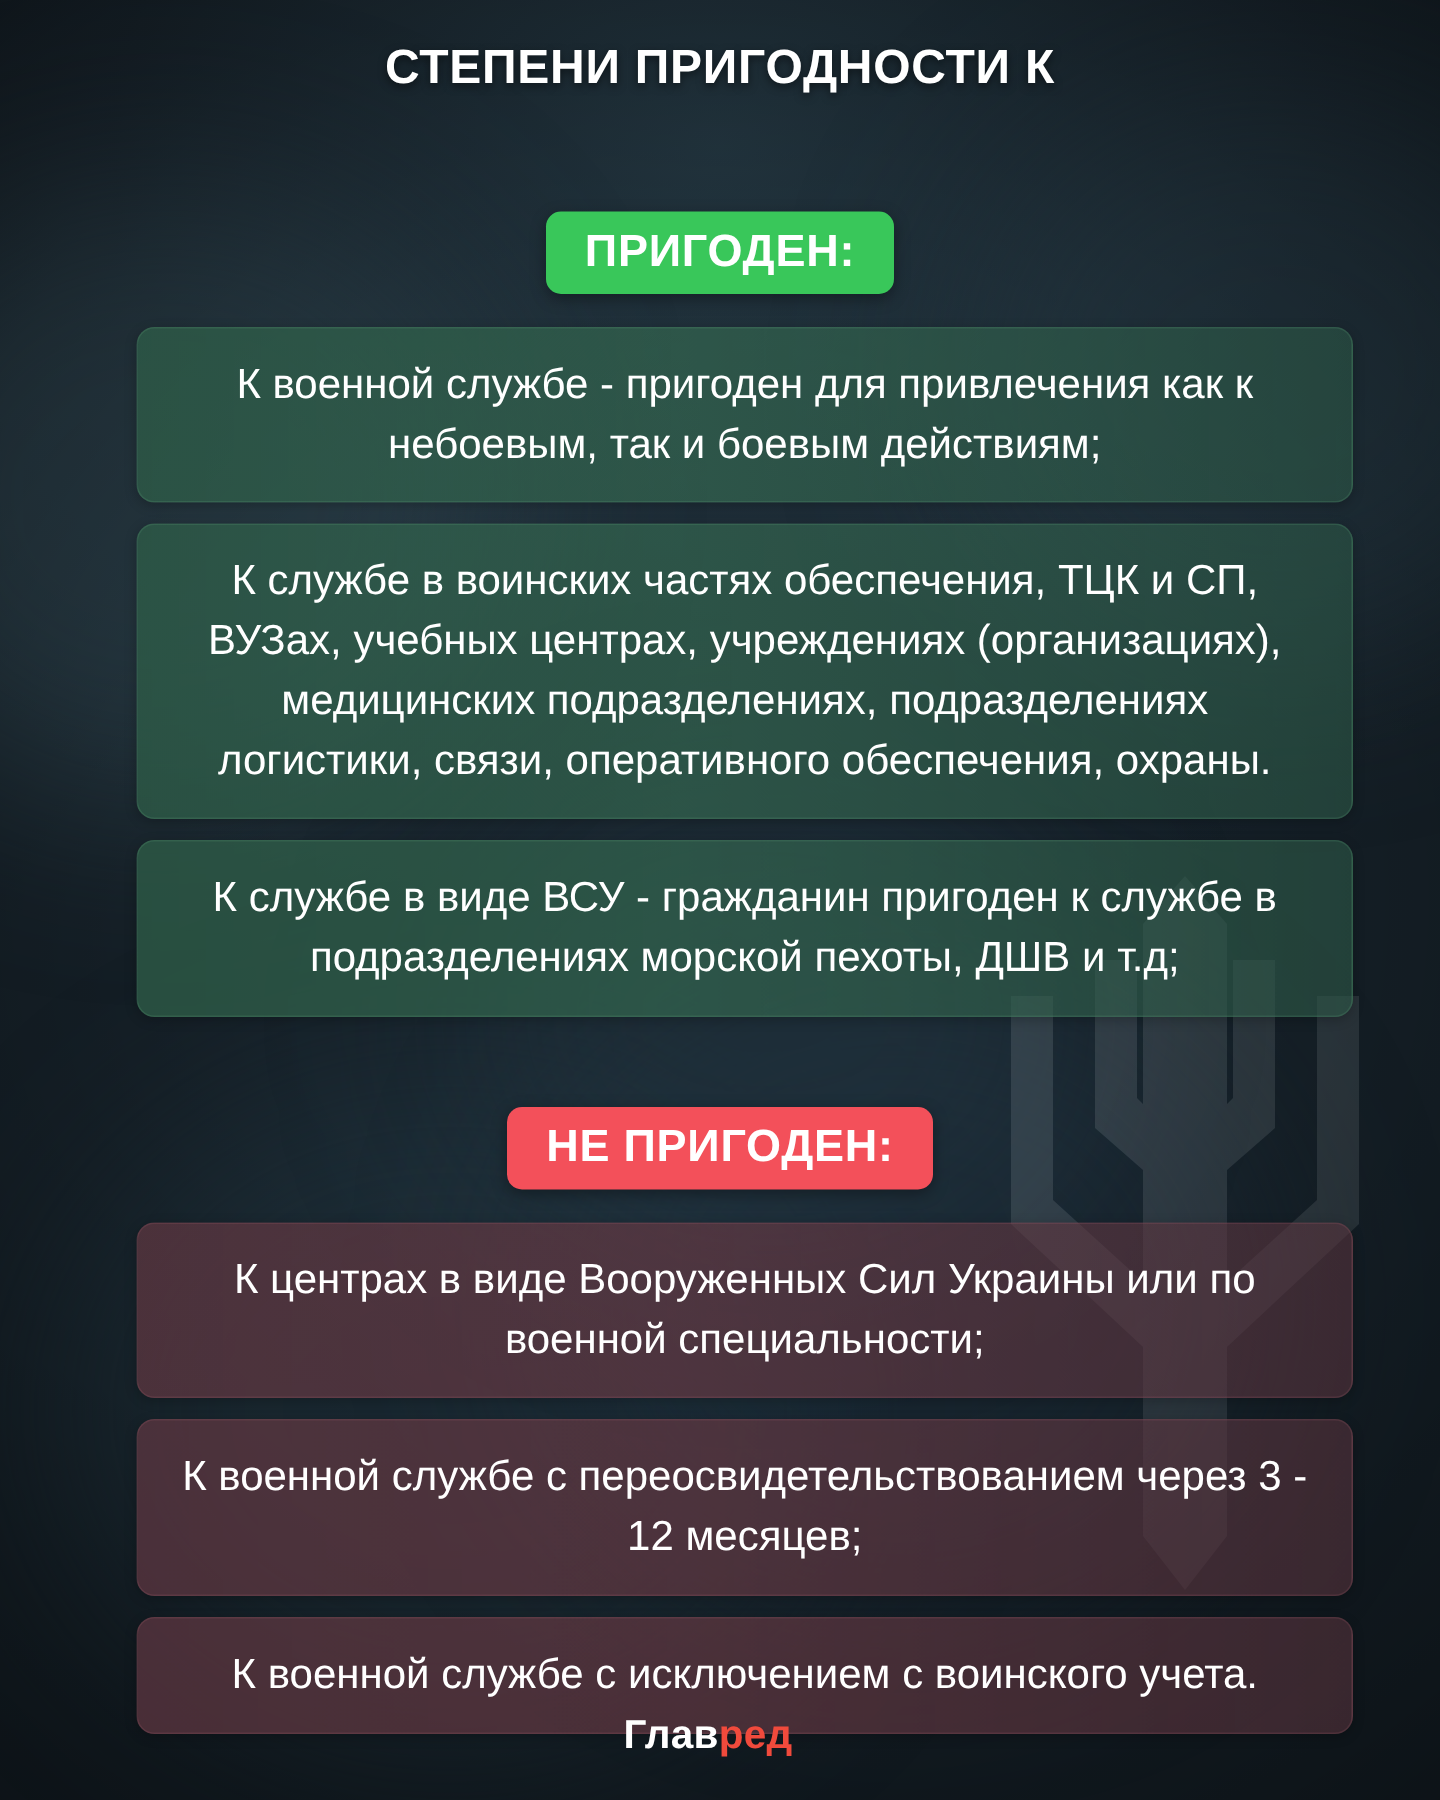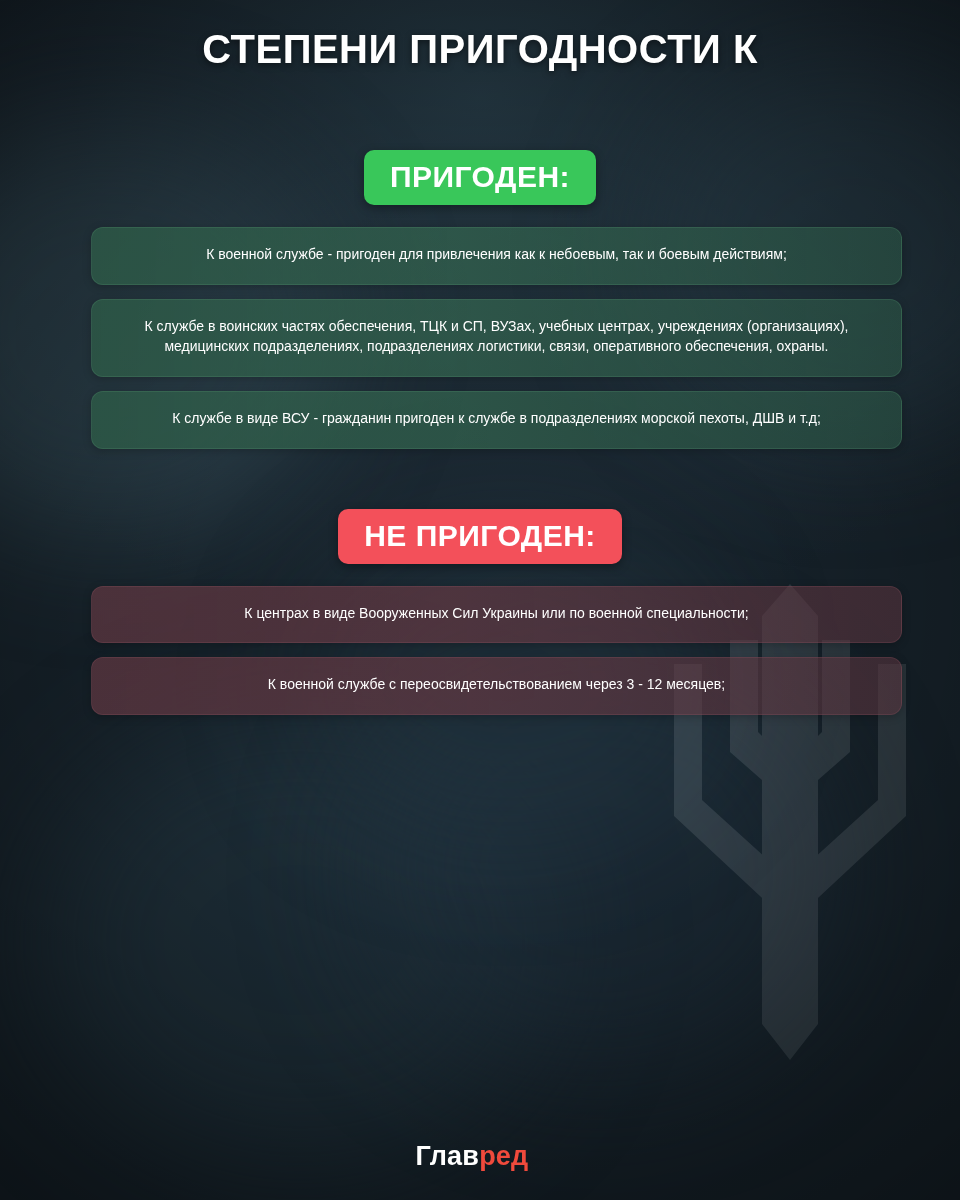--- a/index.html
+++ b/index.html
@@ -63,21 +63,21 @@
     width: 960px;
     height: 1200px;
     padding: 18px 58px 0;
     display: flex;
     flex-direction: column;
     align-items: center;
   }
 
   .title {
     text-align: center;
-    font-size: 40px;
+    font-size: 32px;
     font-weight: bold;
     letter-spacing: 0.5px;
     line-height: 1.15;
     text-transform: uppercase;
     margin-top: 8px;
   }
   .title .l1 { color: #ffffff; display: block; text-shadow: 0 2px 6px rgba(0,0,0,0.5); }
   .title .l2 { color: #f26522; display: block; text-shadow: 0 2px 6px rgba(0,0,0,0.5); }
 
   .section { width: 100%; display: flex; flex-direction: column; align-items: center; justify-content: flex-end; }
@@ -97,21 +97,21 @@
   }
   .badge-green { background: #39c75a; }
   .badge-red   { background: #f3505a; }
 
   .cards { width: 100%; margin-top: 22px; display: flex; flex-direction: column; gap: 14px; }
 
   .card {
     border-radius: 12px;
     padding: 17px 26px 19px;
     color: #ffffff;
-    font-size: 14px;
+    font-size: 28px;
     line-height: 1.42;
     text-align: center;
     box-shadow: 0 2px 8px rgba(0,0,0,0.22);
     margin-left: 33px;
   }
   .card-green {
     background: linear-gradient(90deg, rgba(46,92,72,0.78) 0%, rgba(52,102,80,0.70) 45%, rgba(44,86,70,0.62) 100%);
     border: 1px solid rgba(92,160,120,0.22);
   }
   .card-red {
@@ -170,20 +170,21 @@
       <div class="card card-green">К службе в воинских частях обеспечения, ТЦК и СП, ВУЗах, учебных центрах, учреждениях (организациях), медицинских подразделениях, подразделениях логистики, связи, оперативного обеспечения, охраны.</div>
       <div class="card card-green">К службе в виде ВСУ - гражданин пригоден к службе в подразделениях морской пехоты, ДШВ и т.д;</div>
     </div>
   </section>
 
   <section class="section section-unfit">
     <div class="badge badge-red">НЕ ПРИГОДЕН:</div>
     <div class="cards">
       <div class="card card-red">К центрах в виде Вооруженных Сил Украины или по военной специальности;</div>
       <div class="card card-red">К военной службе с переосвидетельствованием через 3 - 12 месяцев;</div>
+      <div class="card card-red">К военной службе с исключением с воинского учета.</div>
     </div>
   </section>
 
 </div>
 
 <div class="footer">
   <div class="logo">
     <span class="a">Глав</span><span class="b">ред</span>
   </div>
 </div>

